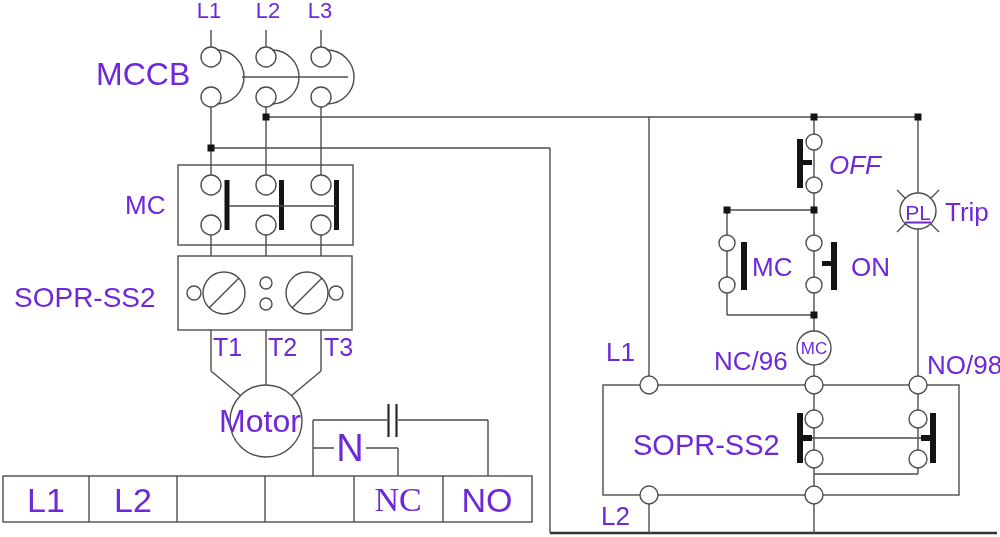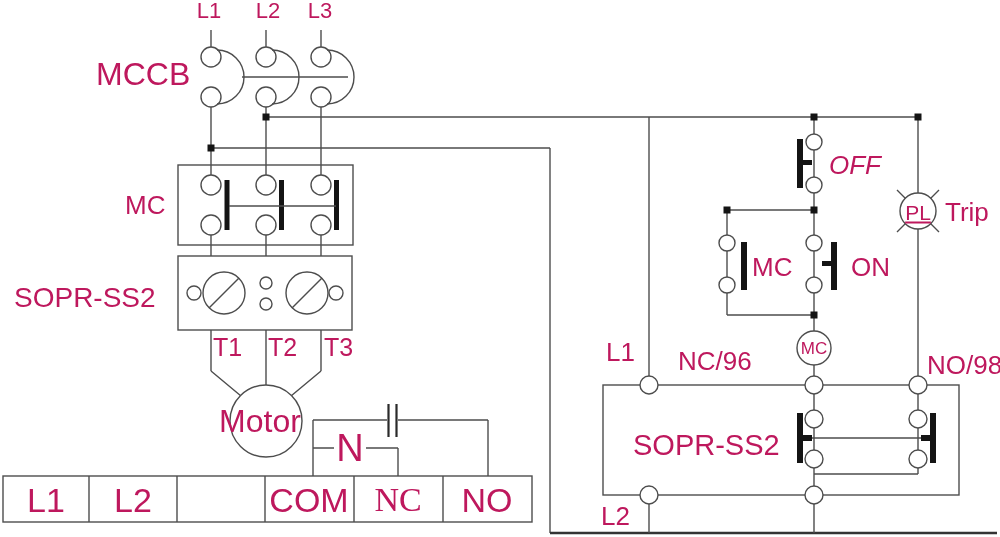--- a/index.html
+++ b/index.html
@@ -1,21 +1,21 @@
 <!DOCTYPE html>
 <html><head>
 <meta charset="utf-8">
 <style>
   html,body{margin:0;padding:0;background:#fff;}
   .stage{
     position:relative;width:1000px;height:537px;background:#fff;overflow:hidden;
     font-family:"Liberation Sans", sans-serif;color:#111;
   }
   .stage svg{position:absolute;left:0;top:0;}
-  .lbl{position:absolute;white-space:nowrap;line-height:1;color:#be185d;}
+  .lbl{position:absolute;white-space:nowrap;line-height:1;color:#6d28d9;}
   .c{transform:translate(-50%,-50%);}
   .f17{font-size:17px;} .f21{font-size:21px;text-decoration:underline;} .f22{font-size:22px;}
   .f25{font-size:32px;} .f26{font-size:26px;} .f27{font-size:25px;}
   .f28{font-size:28px;} .f29{font-size:29px;} .f34{font-size:34px;} .f38{font-size:38px;}
 </style>
 </head>
 <body>
 
 <div class="stage">
 
@@ -178,29 +178,28 @@
 <div class="lbl f28" style="left:14px;top:284px;">SOPR-SS2</div>
 <div class="lbl f27" style="left:213px;top:335px;">T1</div>
 <div class="lbl f27" style="left:268px;top:335px;">T2</div>
 <div class="lbl f27" style="left:324px;top:335px;">T3</div>
 <div class="lbl c f25" style="left:260px;top:421px;">Motor</div>
 <div class="lbl c f38" style="left:350px;top:448px;">N</div>
 
 <div class="lbl c f34" style="left:46px;top:500px;">L1</div>
 <div class="lbl c f34" style="left:133px;top:500px;">L2</div>
 <div class="lbl c f34" style="left:221px;top:500px;"></div>
-<div class="lbl c f34" style="left:309px;top:500px;">COM</div>
 <div class="lbl c f34" style="left:398px;top:500px;font-family:Liberation Serif, serif;">NC</div>
 <div class="lbl c f34" style="left:487px;top:500px;">NO</div>
 
 <div class="lbl f26" style="left:829px;top:152px;font-style:italic;">OFF</div>
 <div class="lbl f26" style="left:752px;top:254px;">MC</div>
 <div class="lbl f26" style="left:851px;top:254px;">ON</div>
 <div class="lbl c f17" style="left:814px;top:348px;">MC</div>
 <div class="lbl c f21" style="left:918px;top:212px;">PL</div>
 <div class="lbl f26" style="left:945px;top:199px;">Trip</div>
 <div class="lbl f26" style="left:606px;top:339px;">L1</div>
-<div class="lbl f26" style="left:678px;top:348px;">NC/96</div>
+<div class="lbl f26" style="left:714px;top:348px;">NC/96</div>
 <div class="lbl f26" style="left:927px;top:352px;">NO/98</div>
 <div class="lbl f26" style="left:601px;top:503px;">L2</div>
 <div class="lbl f29" style="left:633px;top:431px;">SOPR-SS2</div>
 
 </div>
 
 </body></html>

